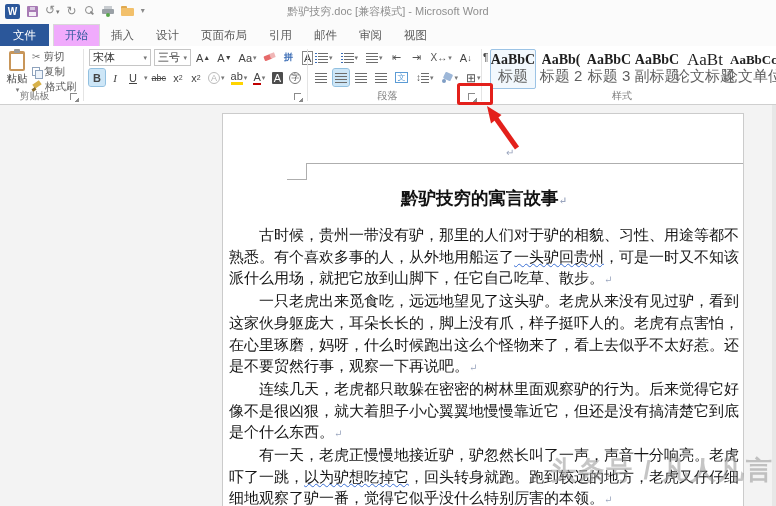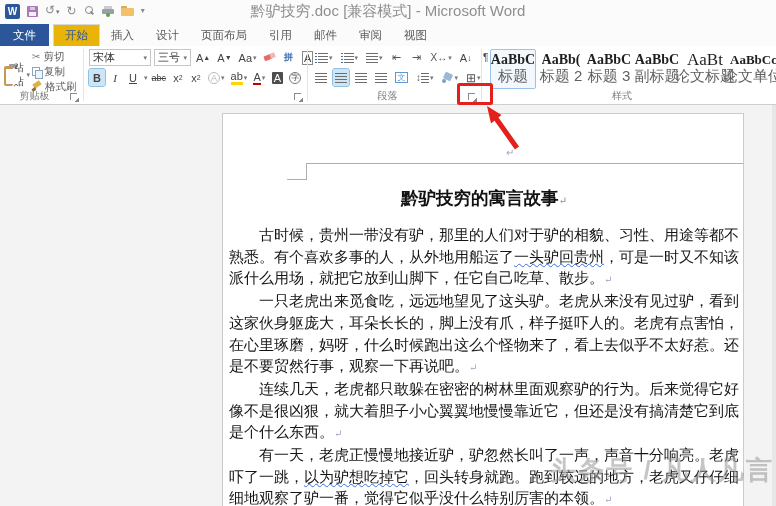--- a/index.html
+++ b/index.html
@@ -21,49 +21,49 @@
   .i-mag:before { content:""; position:absolute; left:1px; top:0; width:6px; height:6px; border:1.5px solid #8a8a8a; border-radius:50%; }
   .i-mag:after { content:""; position:absolute; left:6px; top:6px; width:4px; height:1.5px; background:#8a8a8a; transform:rotate(45deg); }
   .i-printer { width:12px; height:10px; position:relative; }
   .i-printer:before { content:""; position:absolute; left:0; top:3px; width:12px; height:5px; background:#9aa0a6; border-radius:1px; }
   .i-printer:after { content:""; position:absolute; left:2px; top:0; width:8px; height:3px; background:#c9cdd1; }
   .i-printer .dot { position:absolute; left:4px; top:7px; width:4px; height:4px; background:#57a64a; border-radius:50%; }
   .i-folder { width:13px; height:10px; position:relative; }
   .i-folder:before { content:""; position:absolute; left:0; top:0; width:6px; height:3px; background:#e0a94f; border-radius:1px 1px 0 0; }
   .i-folder:after { content:""; position:absolute; left:0; top:2px; width:13px; height:8px; background:#f2c06b; border-radius:1px; }
   .win-title { position:absolute; left:0; right:0; top:0; height:22px; text-align:center;
-    font-size:15px; color:#8f8f8f; line-height:22px; pointer-events:none; }
+    font-size:11px; color:#8f8f8f; line-height:22px; pointer-events:none; }
 
   
   .tabrow { position:absolute; top:22px; left:0; right:0; height:24px; background:#fbfbfb; display:flex; align-items:flex-end; }
   .tab-file { height:22px; padding:0 13px; background:#2b579a; color:#fff; font-size:11.5px;
     display:flex; align-items:center; margin-right:4px; cursor:pointer; }
   .tab { height:22px; padding:0 11px; font-size:11.5px; color:#5a5a5a; display:flex; align-items:center; cursor:pointer; }
-  .tab.active { background:#eab308; color:#2b579a; border:1px solid #d8d8d8; border-bottom:none;text-align:center; }
+  .tab.active { background:#f0abfc; color:#2b579a; border:1px solid #d8d8d8; border-bottom:none;text-align:center; }
 
   
   .ribbon { position:absolute; top:46px; left:0; right:0; height:59px; background:#fff; border-bottom:1px solid #cfcfcf; }
   .grp { position:absolute; top:0; height:58px; }
   .grp-sep { position:absolute; top:3px; bottom:3px; width:1px; background:#e4e4e4; }
   .grp-label { position:absolute; bottom:1px; left:0; right:14px; text-align:center; font-size:10px; color:#7b7b7b; }
   .launcher { position:absolute; bottom:2px; right:4px; width:9px; height:9px; cursor:pointer; }
   .launcher:before { content:""; position:absolute; left:0; top:0; width:6px; height:6px; border-left:1px solid #8a8a8a; border-top:1px solid #8a8a8a; }
   .launcher:after { content:""; position:absolute; right:0; bottom:0; width:5px; height:5px;
     background:linear-gradient(135deg, transparent 55%, #8a8a8a 55%); }
 
   .rbtn { display:inline-flex; align-items:center; justify-content:center; height:17px; min-width:16px;
     padding:0 2px; font-size:11px; color:#444; cursor:pointer; border-radius:2px; }
   .rbtn.sel { background:#cde6f7; outline:1px solid #92c0e0; }
   .rbtn.dis { color:#b5b5b5; }
   .dd { font-size:7px; color:#777; margin-left:1px; }
   .combo { display:inline-flex; align-items:center; justify-content:space-between; height:17px;
     border:1px solid #c6c6c6; background:#fff; font-size:11px; color:#333; padding:0 3px; cursor:pointer; }
 
   
-  .paste-big { position:absolute; left:4px; top:3px; width:26px; height:52px; display:flex; flex-direction:row;
+  .paste-big { position:absolute; left:4px; top:3px; width:26px; height:52px; display:flex; flex-direction:column;
     align-items:center; font-size:10.5px; color:#444; cursor:pointer; }
   .i-clipboard { width:16px; height:20px; background:#c89659; border-radius:2px; position:relative; margin:2px 0 1px; }
   .i-clipboard:before { content:""; position:absolute; left:2px; top:3px; width:12px; height:15px; background:#fff; }
   .i-clipboard:after { content:""; position:absolute; left:5px; top:-2px; width:6px; height:4px; background:#9c9c9c; border-radius:1px; }
   .mini-col { position:absolute; left:32px; top:4px; display:flex; flex-direction:column; gap:2px; }
   .mini-btn { display:flex; align-items:center; gap:3px; font-size:10.5px; color:#595959; cursor:pointer; height:13px; }
   .i-copy { width:9px; height:10px; position:relative; }
   .i-copy:before { content:""; position:absolute; left:0; top:0; width:6px; height:7px; border:1px solid #8ea3bd; background:#fff; }
   .i-copy:after { content:""; position:absolute; left:3px; top:3px; width:6px; height:7px; border:1px solid #8ea3bd; background:#eef4fb; }
   .i-brush { width:10px; height:10px; position:relative; }

